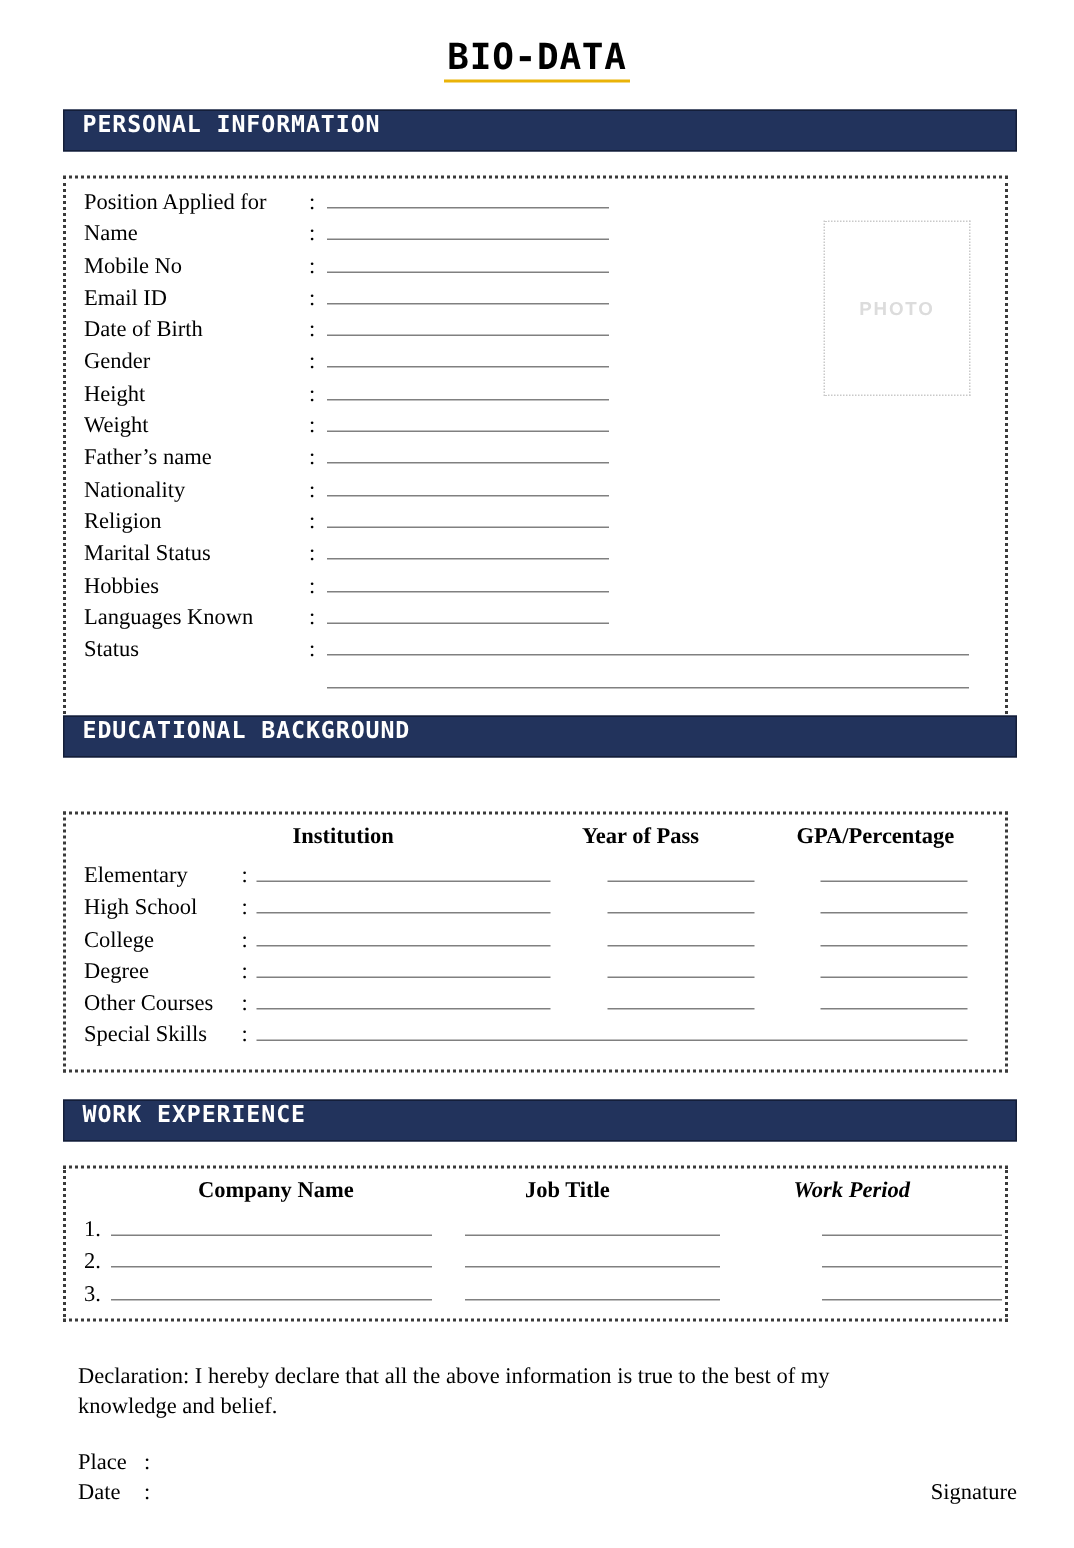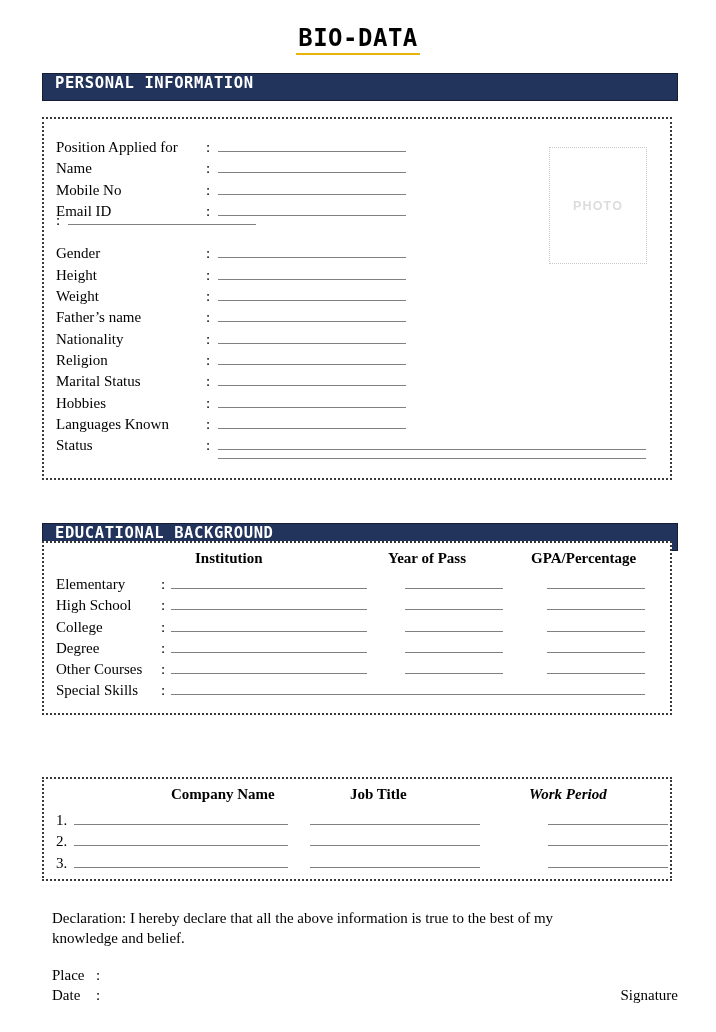--- a/index.html
+++ b/index.html
@@ -84,21 +84,20 @@
     display: flex;
     align-items: baseline;
     height: 21.3px;
     font-size: 15px;
     line-height: 21.3px;
   }
   .pi-label {
     width: 150px;
     flex: 0 0 150px;
     white-space: nowrap;
-    margin-top: 12px;
   }
   .pi-colon {
     width: 12px;
     flex: 0 0 12px;
   }
   .blank {
     display: inline-block;
     border-bottom: 1.6px solid #808080;
     height: 13px;
     vertical-align: baseline;
@@ -257,20 +256,21 @@
         <span class="blank blank-std"></span>
       </div>
 
       <div class="pi-row">
         <span class="pi-label">Email ID</span>
         <span class="pi-colon">:</span>
         <span class="blank blank-std"></span>
       </div>
 
       <div class="pi-row">
+        <span class="pi-label">Date of Birth</span>
         <span class="pi-colon">:</span>
         <span class="blank blank-std"></span>
       </div>
 
       <div class="pi-row">
         <span class="pi-label">Gender</span>
         <span class="pi-colon">:</span>
         <span class="blank blank-std"></span>
       </div>
 
@@ -332,21 +332,21 @@
 
     <div class="addr-second">
       <span class="blank blank-wide"></span>
     </div>
 
     <div class="photo-box">
       <span class="photo-text">PHOTO</span>
     </div>
   </div>
 
-  <div class="section-bar" style="top:523px;">
+  <div class="section-bar" style="top:477px;">
     <span class="section-bar-label">EDUCATIONAL BACKGROUND</span>
   </div>
 
   <div class="dotted-box" style="top:541px; height:174px;">
 
     <div class="edu-head">
       <span class="col-head" style="left:151px;">Institution</span>
       <span class="col-head" style="left:344px;">Year of Pass</span>
       <span class="col-head" style="left:487px;">GPA/Percentage</span>
     </div>
@@ -395,25 +395,28 @@
 
       <div class="edu-row">
         <span class="edu-label">Special Skills</span>
         <span class="edu-colon">:</span>
         <span class="blank blank-full"></span>
       </div>
 
     </div>
   </div>
 
+  <div class="section-bar" style="top:733px;">
+    <span class="section-bar-label">WORK EXPERIENCE</span>
+  </div>
 
   <div class="dotted-box" style="top:777px; height:104px;">
 
     <div class="work-head">
-      <span class="col-head" style="left:88px;margin-left:39px;">Company Name</span>
+      <span class="col-head" style="left:88px;">Company Name</span>
       <span class="col-head" style="left:306px;">Job Title</span>
       <span class="col-head" style="left:485px;font-style:italic;">Work Period</span>
     </div>
 
     <div class="work-rows">
 
       <div class="work-row">
         <span class="work-num">1.</span>
         <span class="blank blank-company"></span>
         <span class="blank blank-job"></span>

